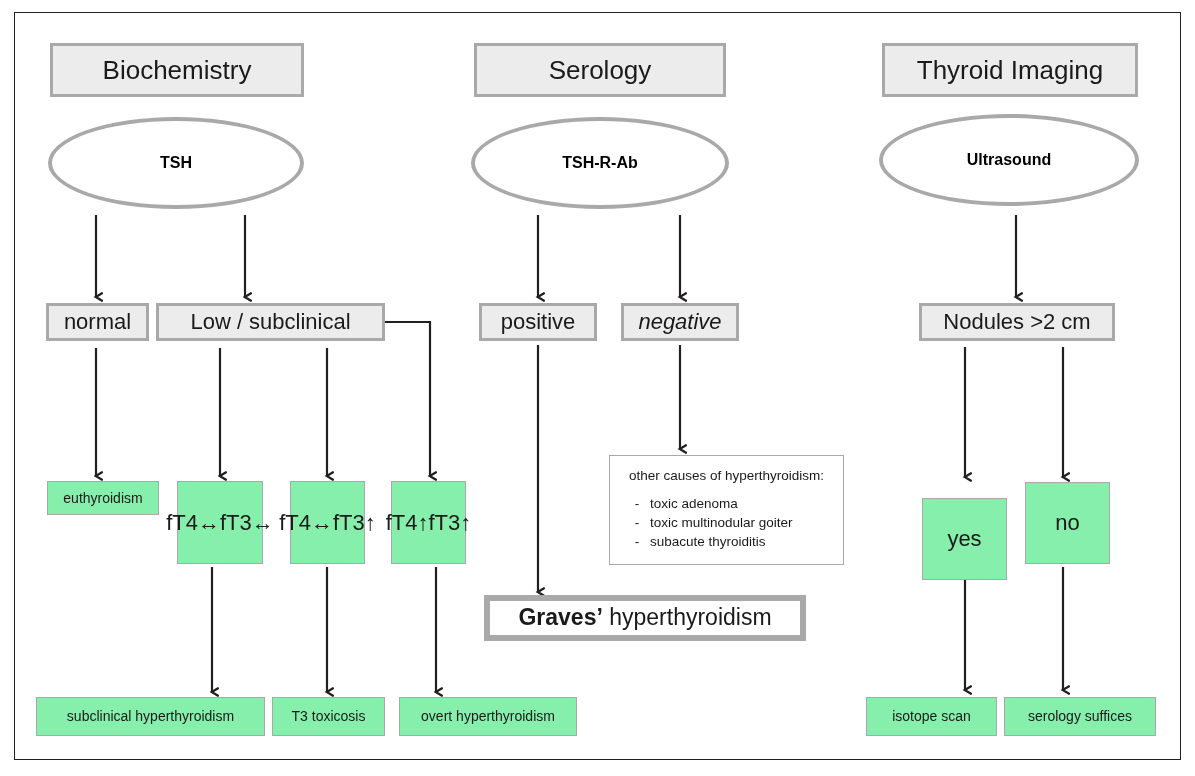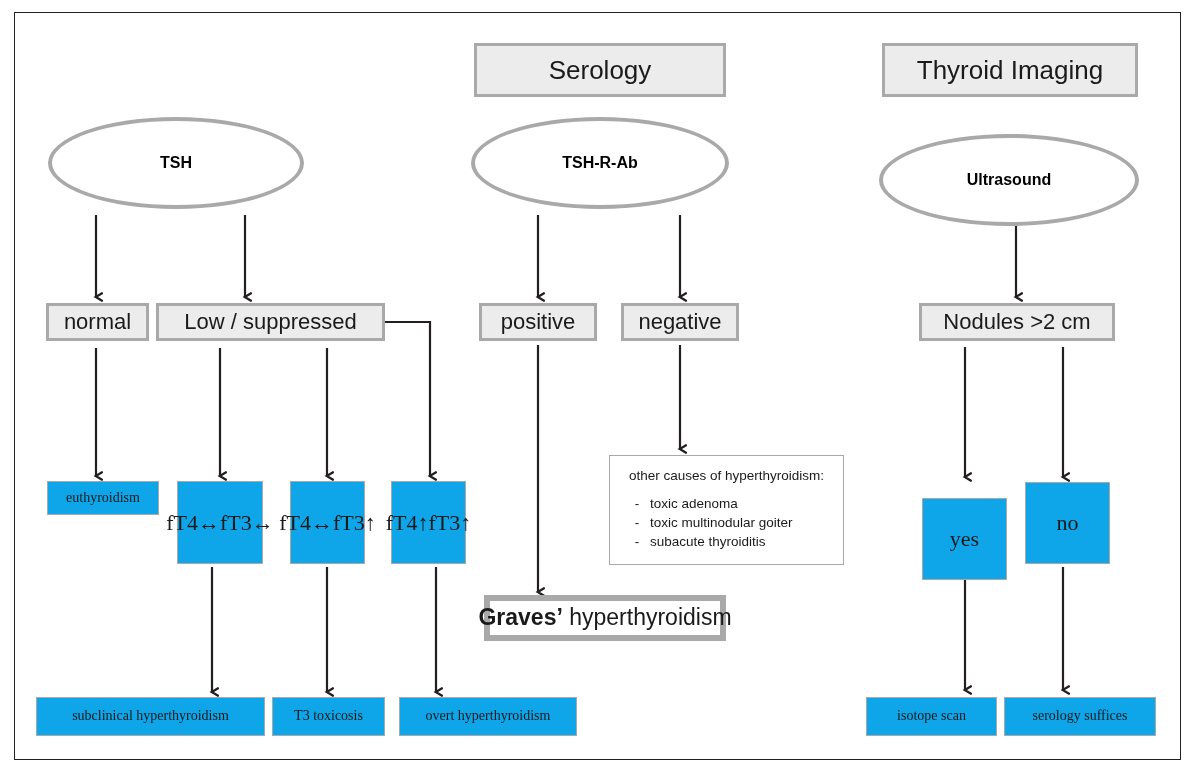--- a/index.html
+++ b/index.html
@@ -40,23 +40,22 @@
     color: #1a1a1a;
     line-height: 1.18;
   }
   
   .box-shaded {
     background: #ececec;
     border: 3px solid #a9a9a9;
   }
   
   .box-plain {
-    background: #0ea5e9;
+    background: #86efac;
     border: 1.6px solid #a9a9a9;
-    font-family: Liberation Serif, serif;
   }
   
   .box-accent {
     background: #ffffff;
     border: 6px solid #a9a9a9;
   }
   .hdr {
     font-size: 26px;
     font-weight: 400;
   }
@@ -175,28 +174,29 @@
       <line x1="1016" y1="215" x2="1016" y2="297"></line>
 
       <line x1="965" y1="347" x2="965" y2="477"></line>
       <line x1="1063" y1="347" x2="1063" y2="477"></line>
 
       <line x1="965" y1="567" x2="965" y2="690"></line>
       <line x1="1063" y1="567" x2="1063" y2="690"></line>
     </g>
   </svg>
 
+  <div class="node box-shaded hdr" style="left:50px; top:43px; width:254px; height:54px;">Biochemistry</div>
 
   <div class="ellipse" style="left:48px; top:117px; width:256px; height:92px;">
     <span class="ellipse-label">TSH</span>
   </div>
 
   <div class="node box-shaded lvl1" style="left:46px; top:303px; width:103px; height:38px;">normal</div>
 
-  <div class="node box-shaded lvl1" style="left:156px; top:303px; width:229px; height:38px;">Low / suppressed</div>
+  <div class="node box-shaded lvl1" style="left:156px; top:303px; width:229px; height:38px;">Low / subclinical</div>
 
   <div class="node box-plain small" style="left:47px; top:481px; width:112px; height:34px;">euthyroidism</div>
 
   <div class="node box-plain lvl2 two-line" style="left:177px; top:481px; width:86px; height:83px;">
     <span>fT4↔</span>
     <span>fT3↔</span>
   </div>
 
   <div class="node box-plain lvl2 two-line" style="left:290px; top:481px; width:75px; height:83px;">
     <span>fT4↔</span>
@@ -215,47 +215,47 @@
   <div class="node box-plain small" style="left:399px; top:697px; width:178px; height:39px;">overt hyperthyroidism</div>
 
   <div class="node box-shaded hdr" style="left:474px; top:43px; width:252px; height:54px;">Serology</div>
 
   <div class="ellipse" style="left:471px; top:117px; width:258px; height:92px;">
     <span class="ellipse-label">TSH-R-Ab</span>
   </div>
 
   <div class="node box-shaded lvl1" style="left:479px; top:303px; width:118px; height:38px;">positive</div>
 
-  <div class="node box-shaded lvl1" style="left:621px; top:303px; width:118px; height:38px;">negative</div>
+  <div class="node box-shaded lvl1" style="left:621px; top:303px; width:118px; height:38px;font-style:italic;">negative</div>
 
   <div class="causes" style="left:609px; top:455px; width:235px; height:110px;">
     <div class="title">other causes of hyperthyroidism:</div>
     <ul>
       <li>
         <span class="dash">-</span>
         <span>toxic adenoma</span>
       </li>
       <li>
         <span class="dash">-</span>
         <span>toxic multinodular goiter</span>
       </li>
       <li>
         <span class="dash">-</span>
         <span>subacute thyroiditis</span>
       </li>
     </ul>
   </div>
 
-  <div class="node box-accent" style="left:484px; top:595px; width:242px; height:46px;">
+  <div class="node box-accent" style="left:484px; top:595px; width:322px; height:46px;">
     <span class="graves-text"><b>Graves’</b><span> hyperthyroidism</span></span>
   </div>
 
   <div class="node box-shaded hdr" style="left:882px; top:43px; width:256px; height:54px;">Thyroid Imaging</div>
 
-  <div class="ellipse" style="left:879px; top:134px; width:260px; height:92px;">
+  <div class="ellipse" style="left:879px; top:114px; width:260px; height:92px;">
     <span class="ellipse-label">Ultrasound</span>
   </div>
 
   <div class="node box-shaded lvl1" style="left:919px; top:303px; width:196px; height:38px;">Nodules &gt;2 cm</div>
 
   <div class="node box-plain lvl2" style="left:922px; top:482px; width:85px; height:82px;margin-top:16px;">yes</div>
 
   <div class="node box-plain lvl2" style="left:1025px; top:482px; width:85px; height:82px;">no</div>
 
   <div class="node box-plain small" style="left:866px; top:697px; width:131px; height:39px;">isotope scan</div>

